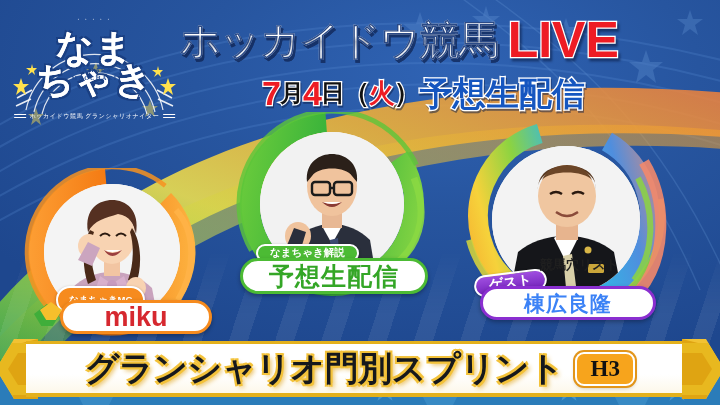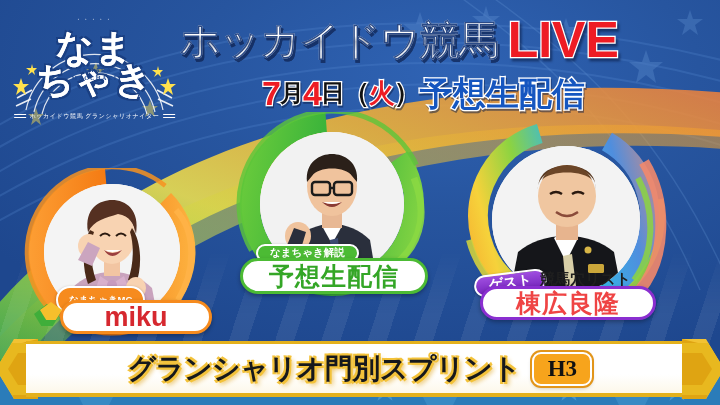--- a/index.html
+++ b/index.html
@@ -182,21 +182,21 @@
   }
   .chev {
     position: absolute; top: -2px; width: 42px; height: 60px;
   }
   .chev.left { left: -4px; }
   .chev.right { right: -4px; }
   .banner-kai {
     font-size: 20px; font-weight: 900; color: #1a1a1a; letter-spacing: -1px;
   }
   .banner-title {
-    font-size: 28px; font-weight: 900; color: #16181c;
+    font-size: 34px; font-weight: 900; color: #16181c;
     letter-spacing: -0.5px; white-space: nowrap;
     text-shadow:
       2px 2px 0 #f3c23a, 2px -2px 0 #f3c23a, -2px 2px 0 #f3c23a, -2px -2px 0 #f3c23a,
       3px 3px 5px rgba(225,170,40,.95);
   }
   .grade-badge {
     display: flex; align-items: center; justify-content: center;
     min-width: 60px; height: 34px; padding: 0 10px;
     background: #f7a41c; border: 2.5px solid #ffffff; border-radius: 9px;
     box-shadow: 0 0 0 2px #e2951a, 0 2px 4px rgba(0,0,0,.25);
@@ -455,23 +455,23 @@
 
         <path d="M58 48 q6 -4 12 0" stroke="#2b1a10" stroke-width="2.4" fill="none"></path>
         <path d="M80 48 q6 -4 12 0" stroke="#2b1a10" stroke-width="2.4" fill="none"></path>
 
         <path d="M64 66 Q75 74 86 66" stroke="#8a4b3a" stroke-width="2.4" fill="none"></path>
       </svg>
     </div>
     <div class="badge-pill" style="left:22px; top:150px; height:22px; padding:0 13px; font-size:14px; background:linear-gradient(#a04fe0,#7322bb); border:2.5px solid #fff; transform:rotate(-7deg);">
       <span>ゲスト</span>
     </div>
-    <div class="mini-label" style="left:88px; top:149px; font-size:15px; color:#1f1f1f;">競馬穴リスト</div>
+    <div class="mini-label" style="left:88px; top:136px; font-size:13px; color:#1f1f1f;">競馬穴リスト</div>
     <div class="plate" style="left:28px; top:164px; width:176px; height:34px; border:3px solid #8a2fd0;">
-      <span class="name" style="font-size:25px; color:#ef4444; letter-spacing:1px;">棟広良隆</span>
+      <span class="name" style="font-size:21px; color:#3b82f6; letter-spacing:1px;">棟広良隆</span>
     </div>
   </div>
 
   <div class="bottom-strip">
     <div class="hex" style="left:76px;"></div>
     <div class="hex" style="left:420px;"></div>
     <div class="hex" style="left:612px;"></div>
     <div class="star" style="left:372px;"></div>
     <div class="star" style="left:556px;"></div>
     <div class="star" style="left:664px;"></div>

